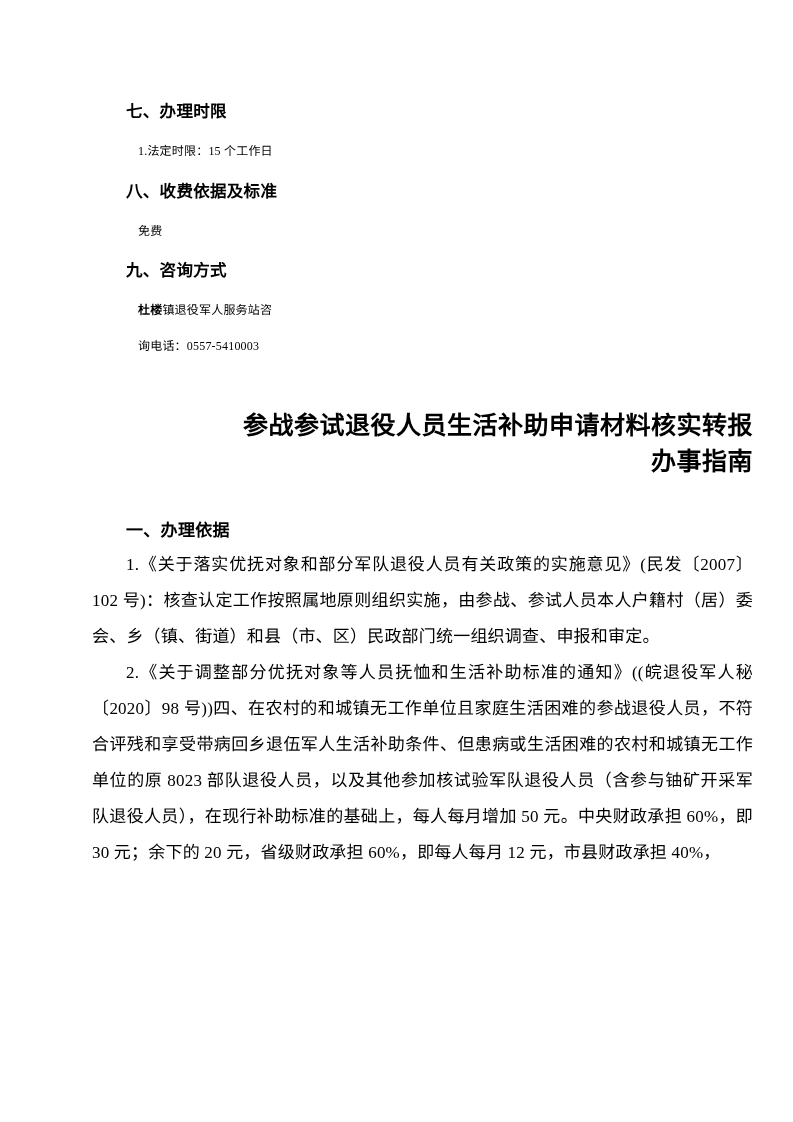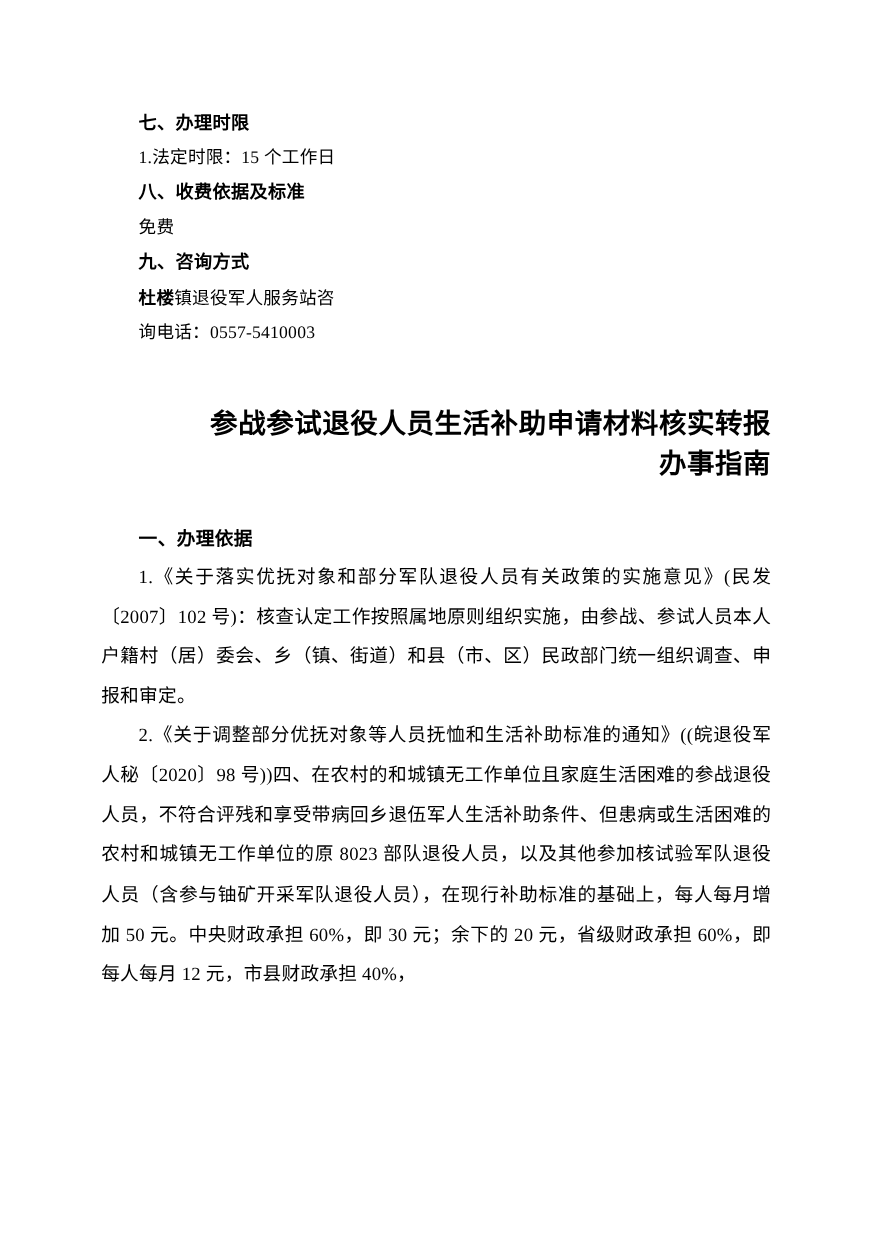--- a/index.html
+++ b/index.html
@@ -12,41 +12,41 @@
     height: 1122px;
     font-family: "Liberation Serif", "DejaVu Serif", serif;
     color: #000000;
     overflow: hidden;
   }
   .page {
     position: relative;
     width: 793px;
     height: 1073px;
     box-sizing: border-box;
-    padding: 96px 92px 40px 92px;
+    padding: 96px 40px 40px 92px;
   }
   .doc-body {
     width: 100%;
   }
 
   
   .section-heading {
     font-family: "DejaVu Sans", "Liberation Sans", sans-serif;
     font-weight: bold;
     font-size: 16.5px;
     line-height: 1.95;
     margin: 0;
     padding-left: 34px;
     letter-spacing: 0.3px;
   }
   
   .line {
-    font-size: 16px;
+    font-size: 12px;
     line-height: 1.95;
-    margin: 0;
+    margin: 12px;
     padding-left: 34px;
     letter-spacing: 0.2px;
   }
   .line-bold-lead b {
     font-family: "DejaVu Sans", "Liberation Sans", sans-serif;
     font-weight: bold;
     text-align: center;
   }
 
   

